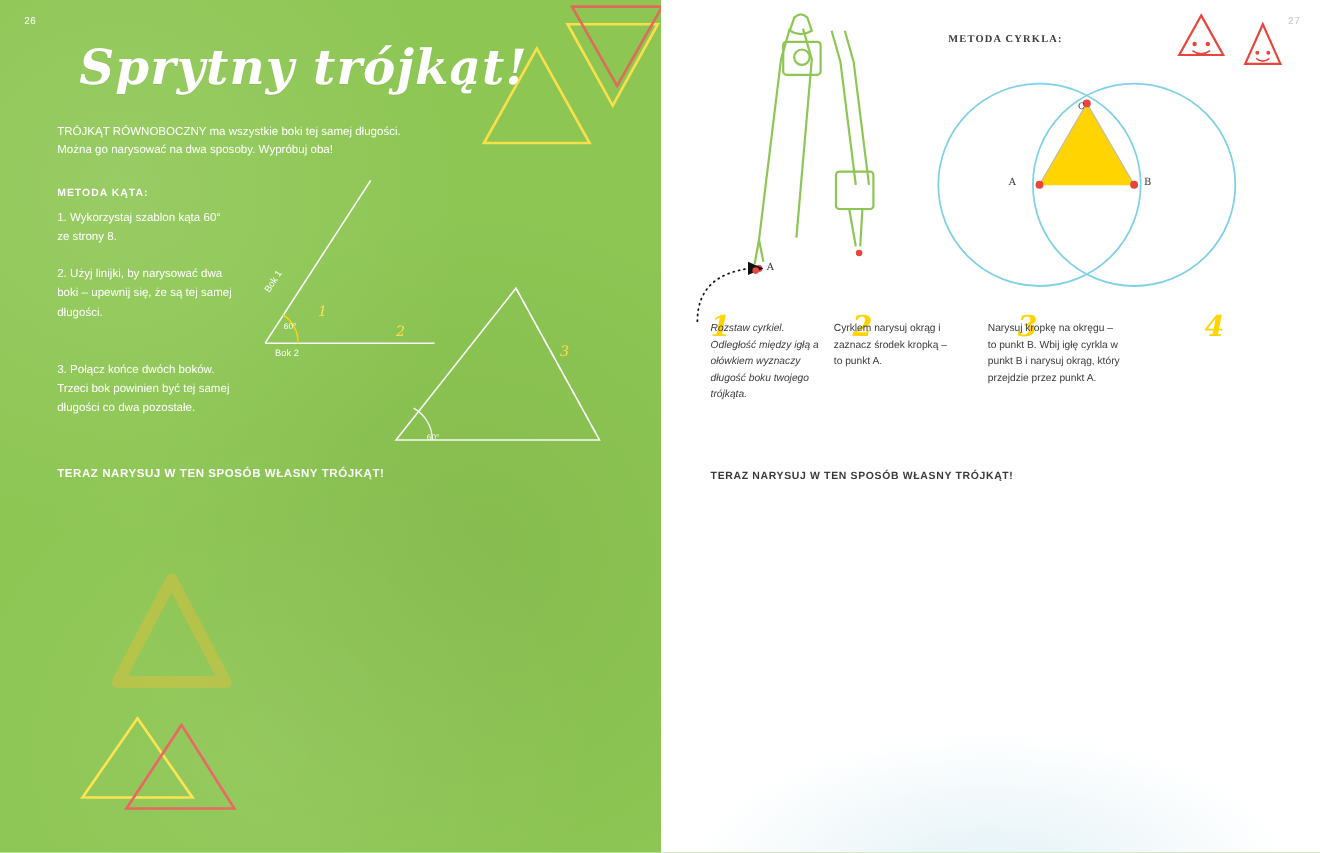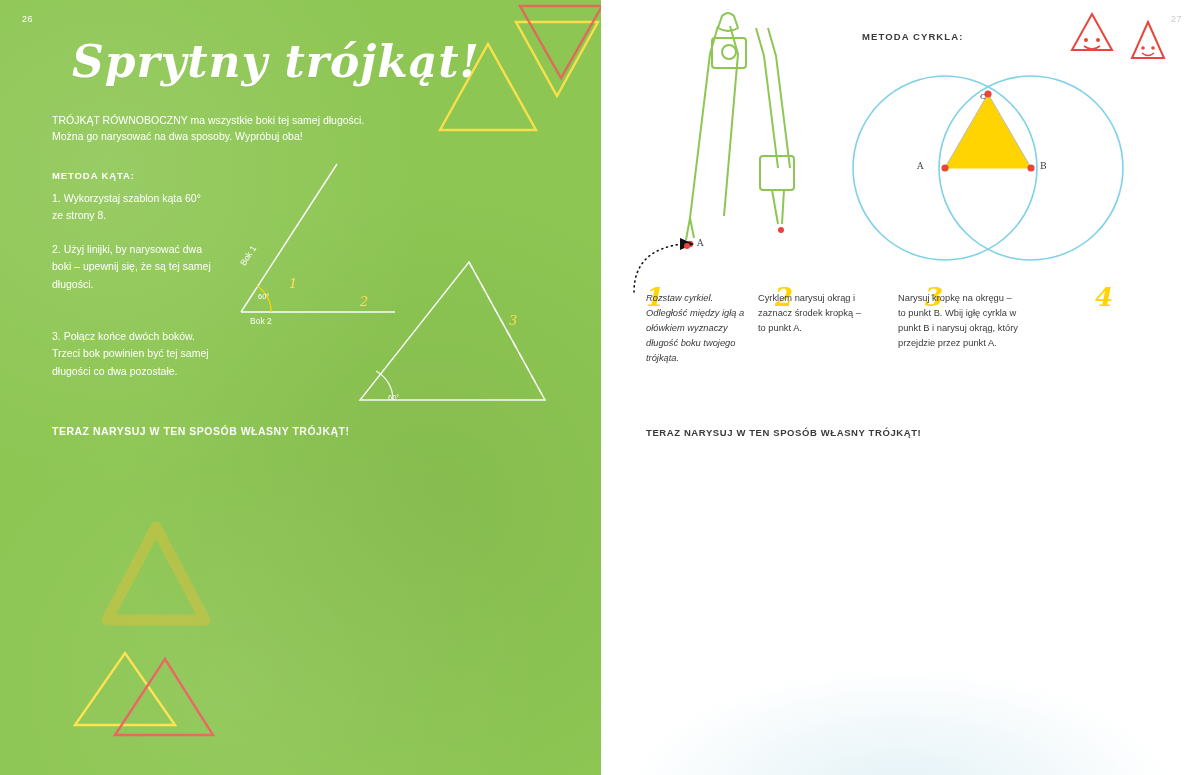--- a/index.html
+++ b/index.html
@@ -122,20 +122,21 @@
   }
 
   
   .method-title {
     position: absolute;
     left: 862px; top: 31px;
     font-size: 9.5px;
     font-weight: bold;
     letter-spacing: 1.1px;
     color: #3a3a3a;
+    font-family: Liberation Serif, serif;
   }
   .step-num {
     position: absolute;
     font-family: "DejaVu Serif", serif;
     font-style: italic;
     font-weight: bold;
     font-size: 26px;
     color: #ffd400;
   }
   .step-r {

